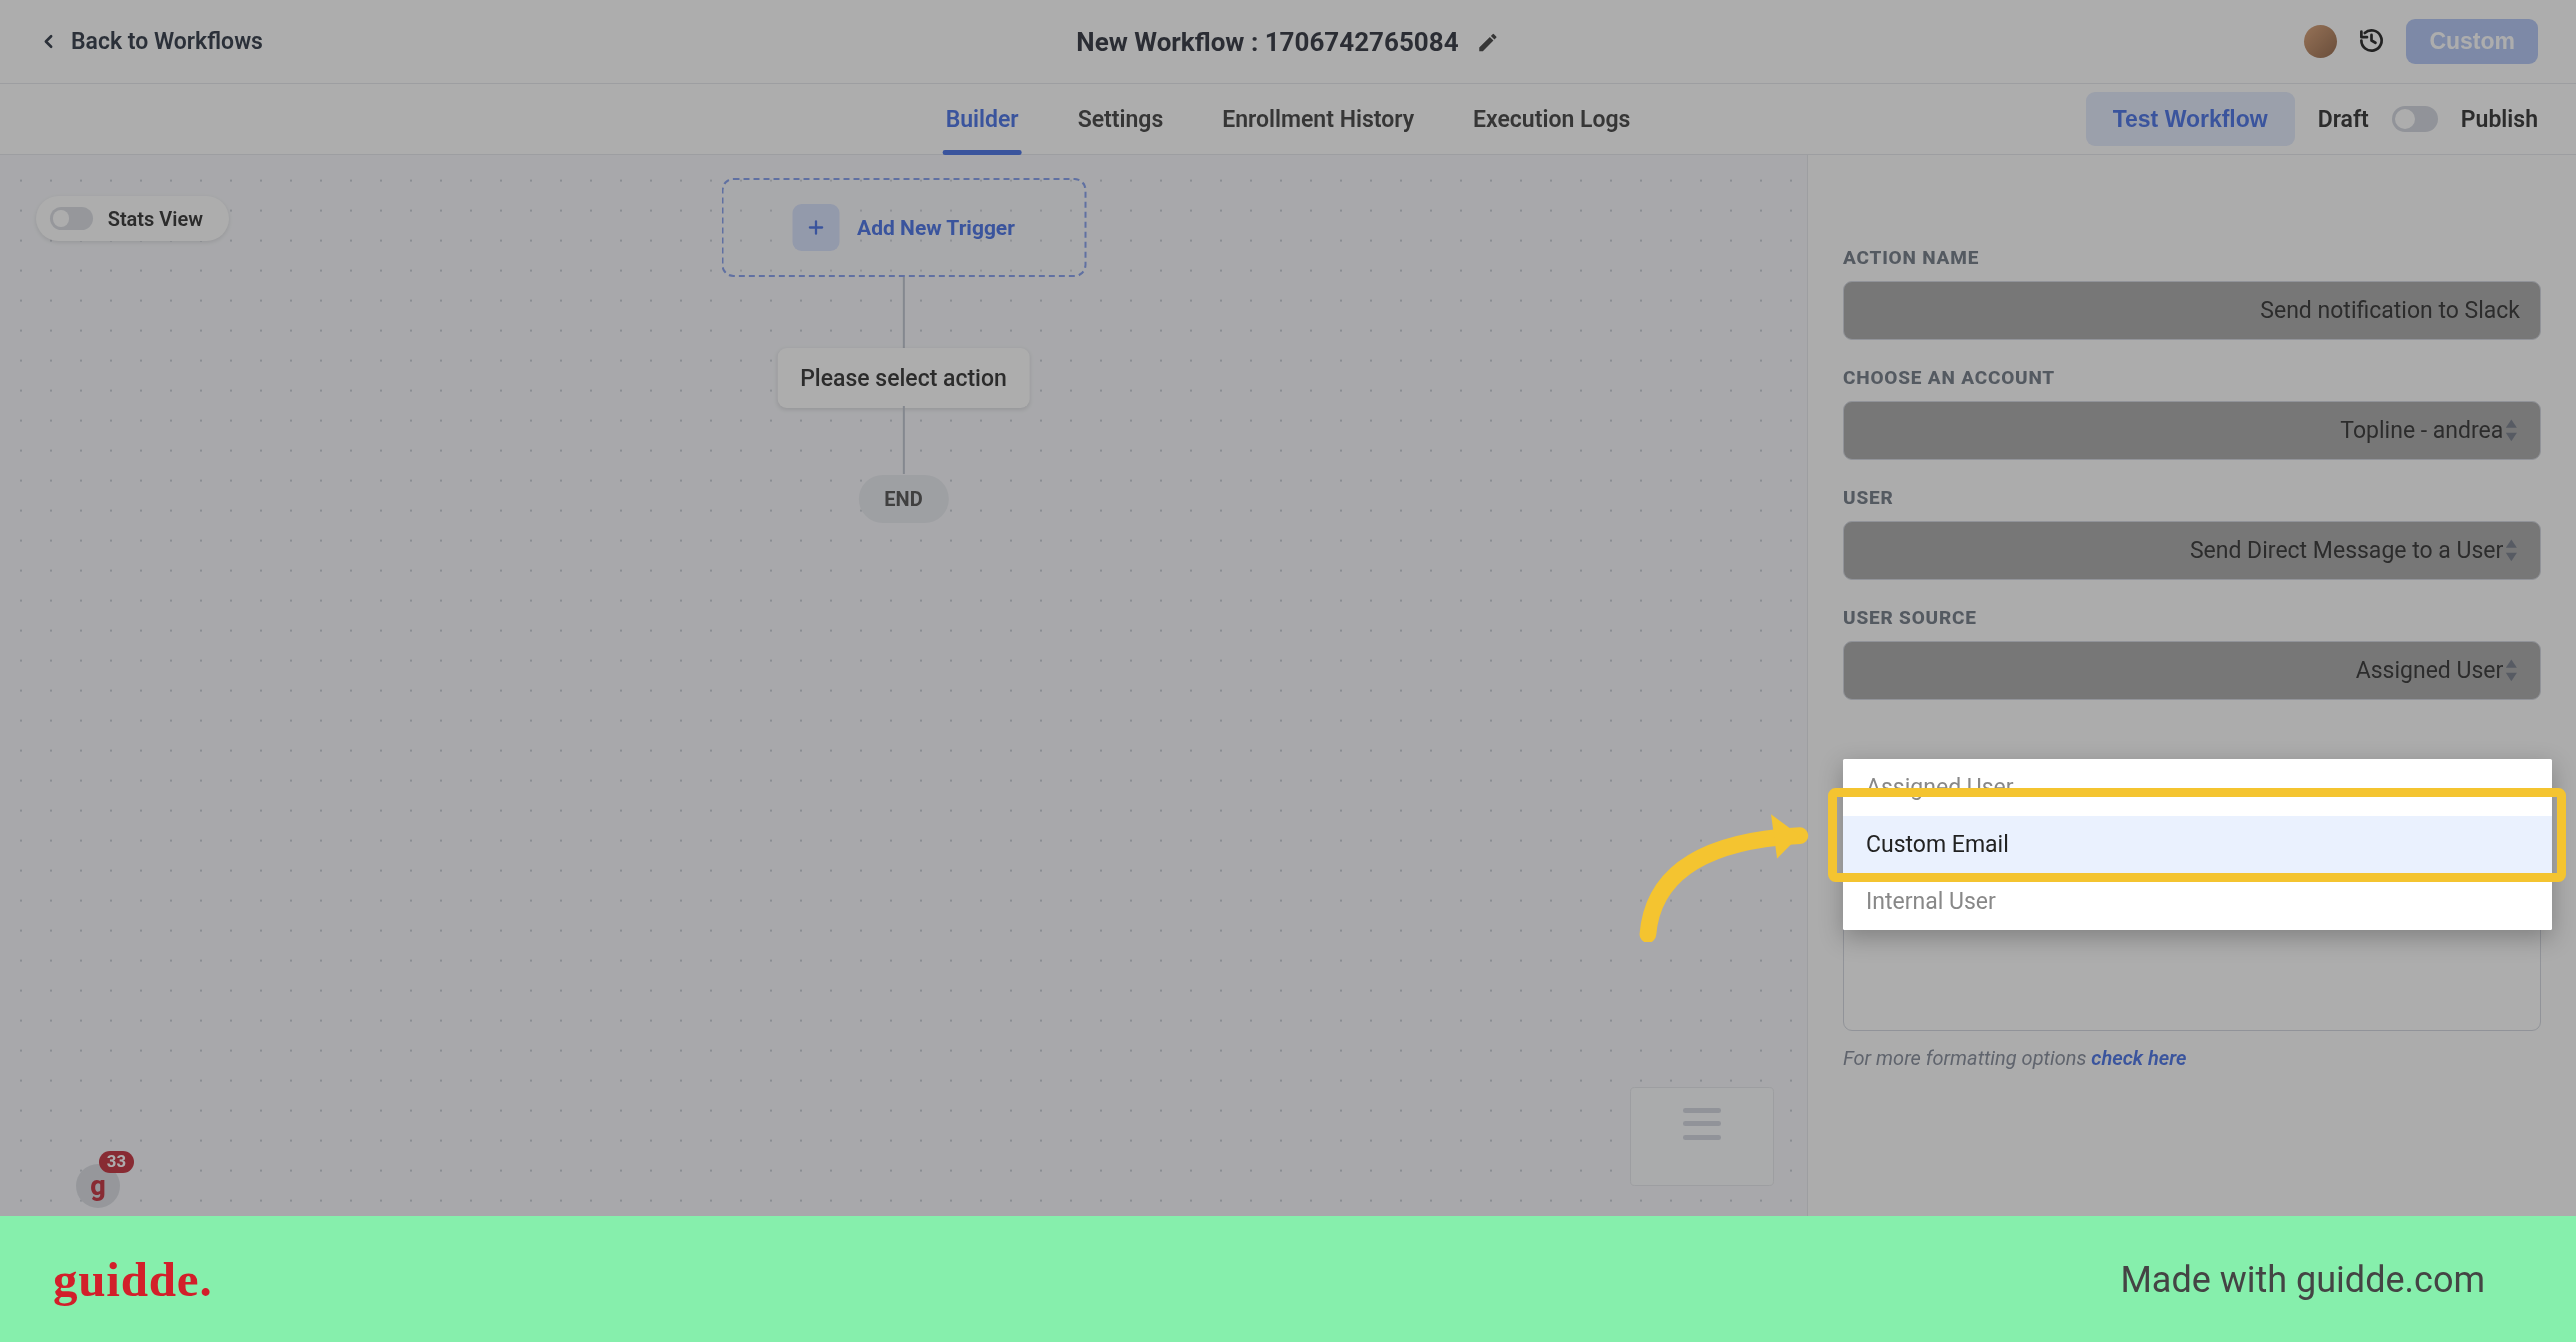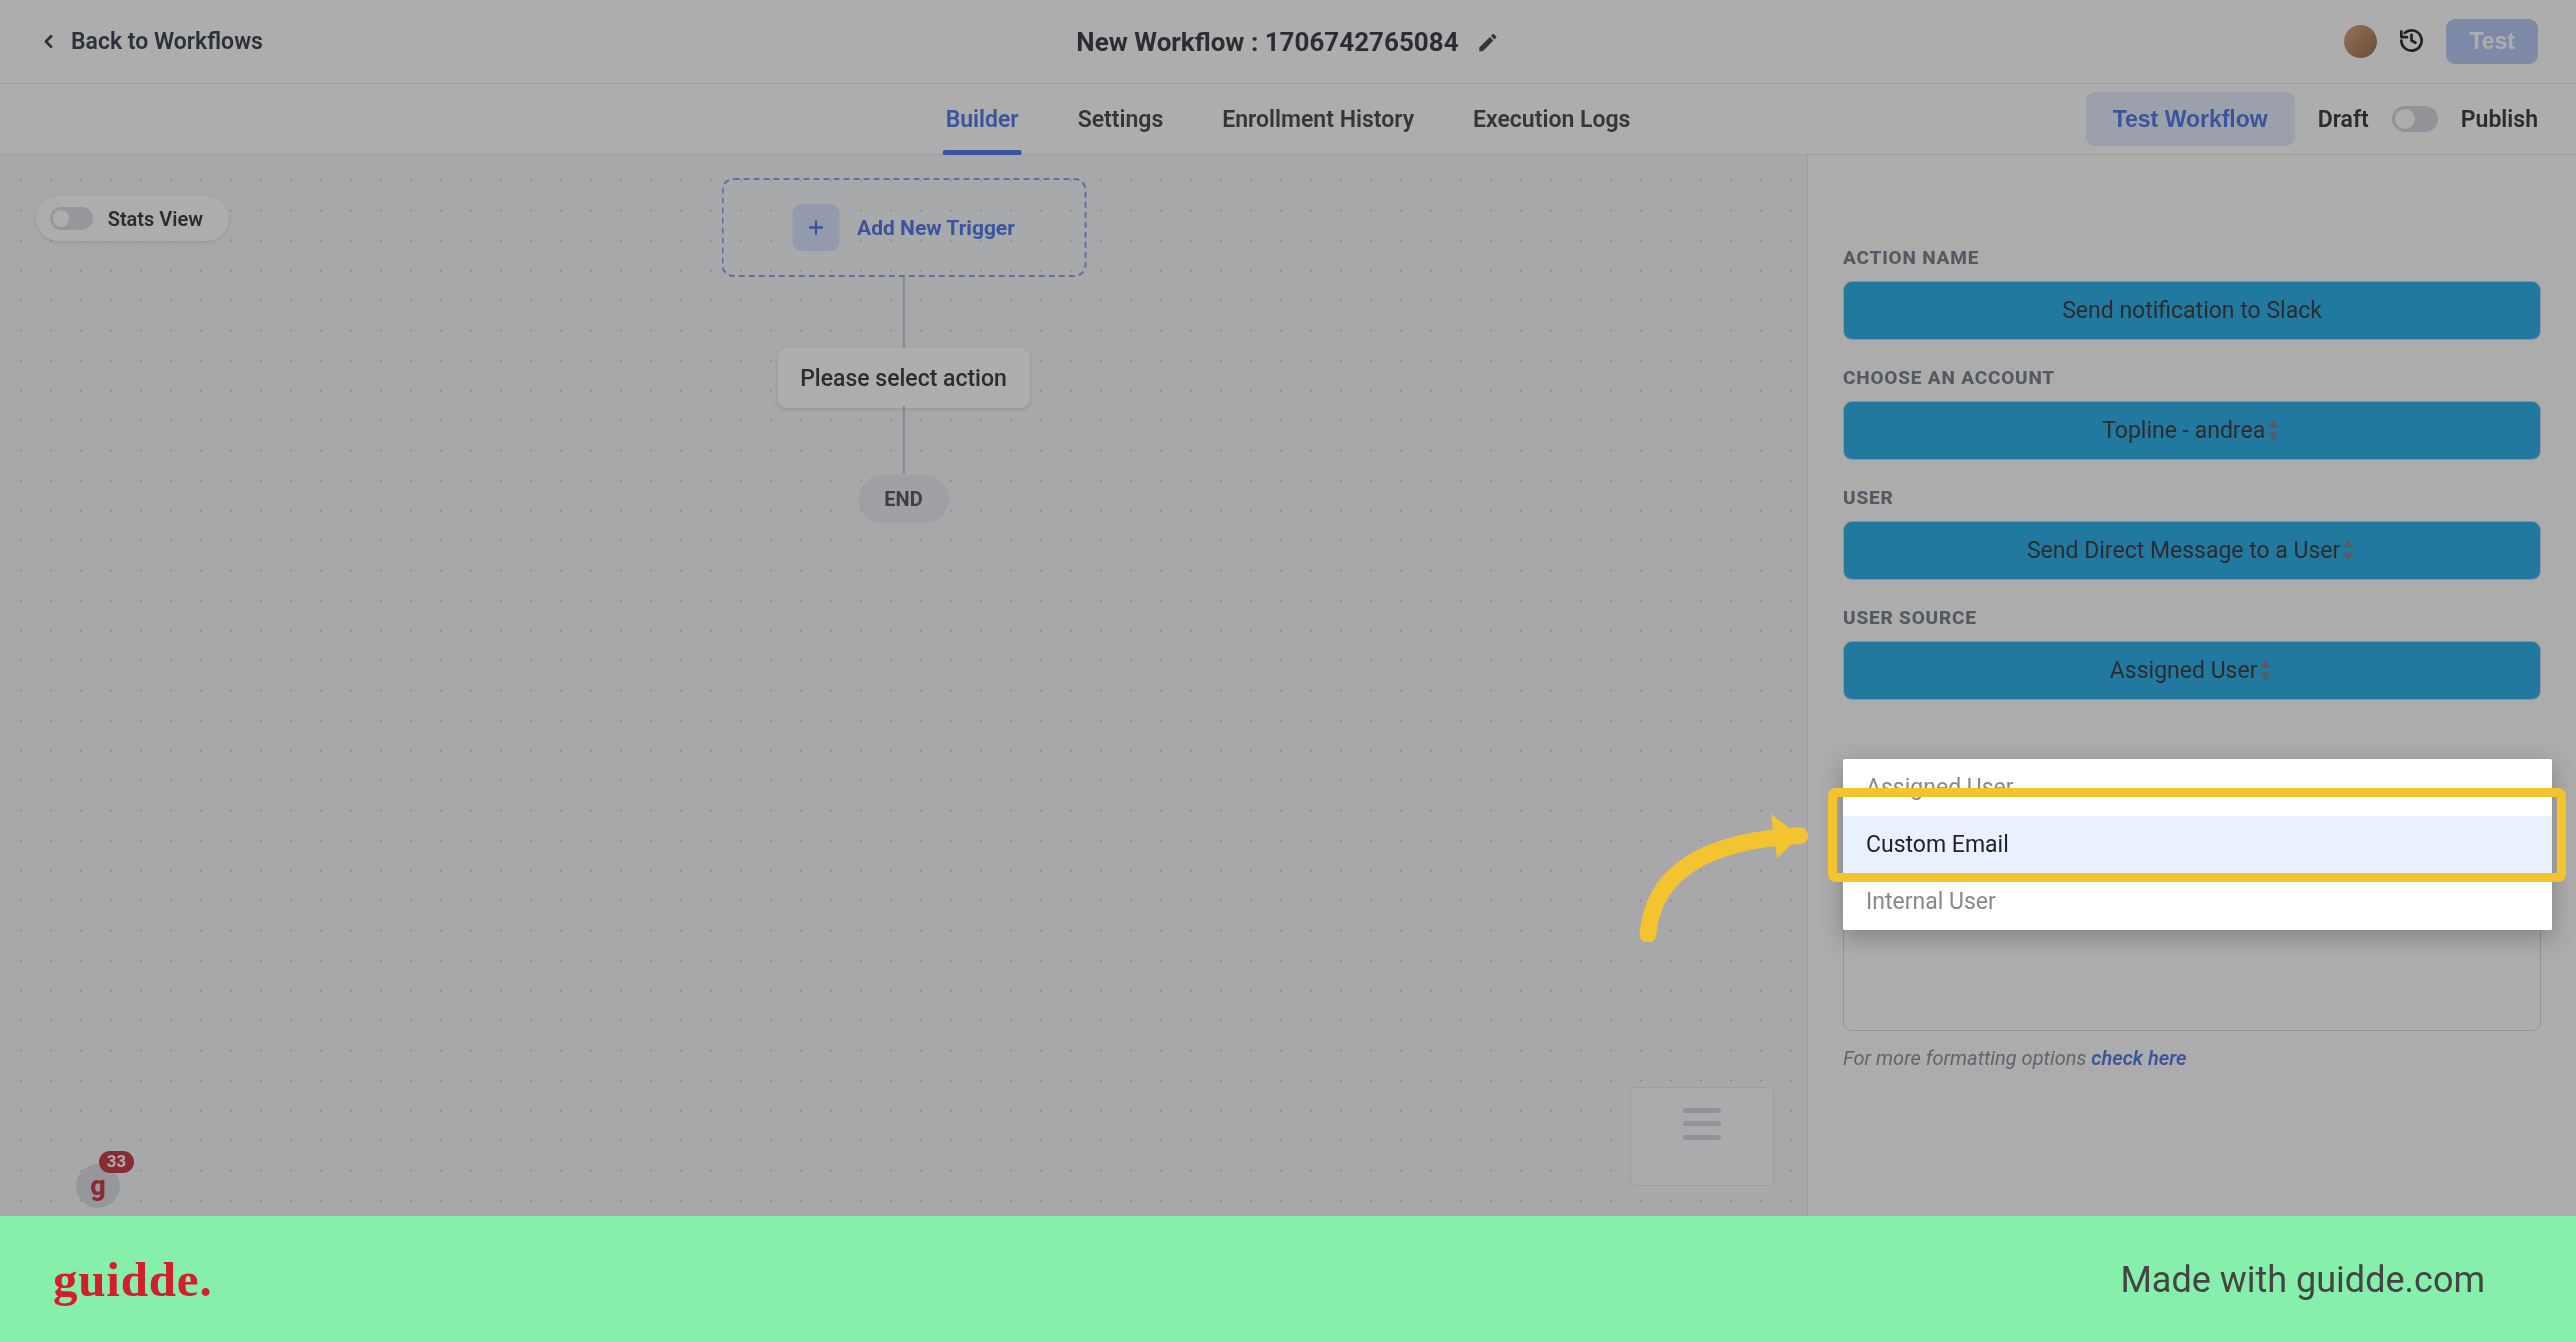--- a/index.html
+++ b/index.html
@@ -246,26 +246,26 @@
   .p-label {
     font-size:19px; font-weight:800; letter-spacing:0.8px;
     color:#67707d; margin-top: 26px; margin-bottom: 3px;
   }
   .p-label.first { margin-top: 0; }
   .p-input, .p-select {
     width: 100%;
     height: 59px;
     border:1.5px solid #cfd3dc;
     border-radius:9px;
-    background:#0ea5e9;
+    background:#a3a3a3;
     font-size:23px;
     color:#222;
     padding: 8px 20px;
     margin-top: 12px;
-    display:flex; align-items:center; justify-content:center;
+    display:flex; align-items:center; justify-content:flex-end;
   }
   .p-select .sel-ic { width:16.7px; color:#6b7280; display:flex; flex-direction:column; gap:1.5px; }
   .p-select .sel-ic svg{ width:16.7px;height:10.6px; }
   .p-textarea {
     width:100%; height:122px;
     border:1.5px solid #cfd3dc; border-radius:9px;
     background:#fff;
     margin-top:12px;
   }
   .p-help {
@@ -357,21 +357,21 @@
       </div>
       <div class="header-right">
         <div class="avatar"></div>
         <span>
           <svg class="history-ic" viewBox="0 0 24 24" fill="none" stroke="currentColor" stroke-width="2.4" stroke-linecap="round" stroke-linejoin="round">
               <path d="M3 12a9 9 0 1 0 3-6.7"></path>
               <polyline points="3 4 3 9 8 9"></polyline>
               <polyline points="12 7 12 12 15.5 14"></polyline>
             </svg>
         </span>
-        <button class="saved-btn">Test</button>
+        <button class="saved-btn">Custom</button>
       </div>
     </div>
 
     <div class="subbar">
       <div class="tabs">
         <div class="tab active">Builder</div>
         <div class="tab">Settings</div>
         <div class="tab">Enrollment History</div>
         <div class="tab">Execution Logs</div>
       </div>

